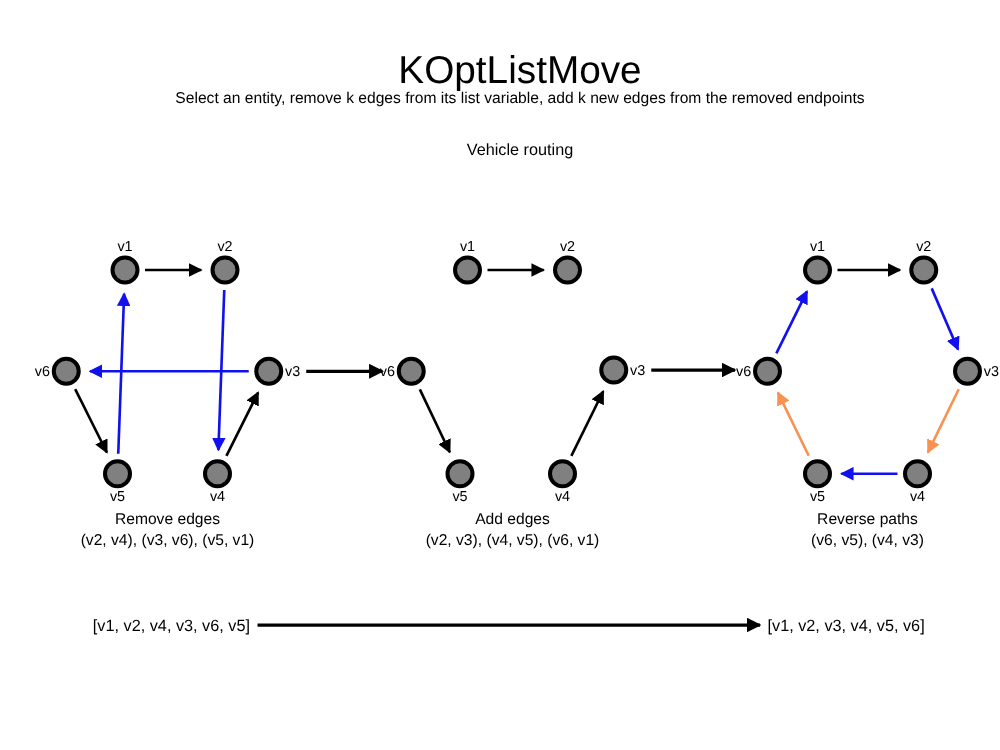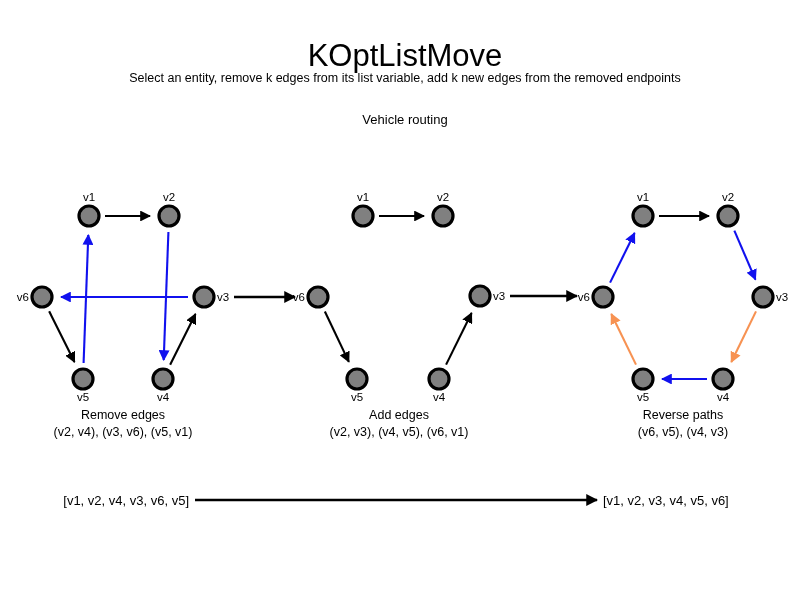--- a/index.html
+++ b/index.html
@@ -11,21 +11,21 @@
   body {
     width: 800px;
     height: 600px;
     position: relative;
     overflow: hidden;
     font-family: "Liberation Sans", sans-serif;
     color: #000000;
   }
   #stage {
     position: absolute;
-    left: 5px; top: 0;
+    left: 16px; top: 0;
     width: 696px;
     height: 600px;
   }
   svg.diagram {
     position: absolute;
     left: 0; top: 0;
     width: 800px;
     height: 600px;
     display: block;
   }

